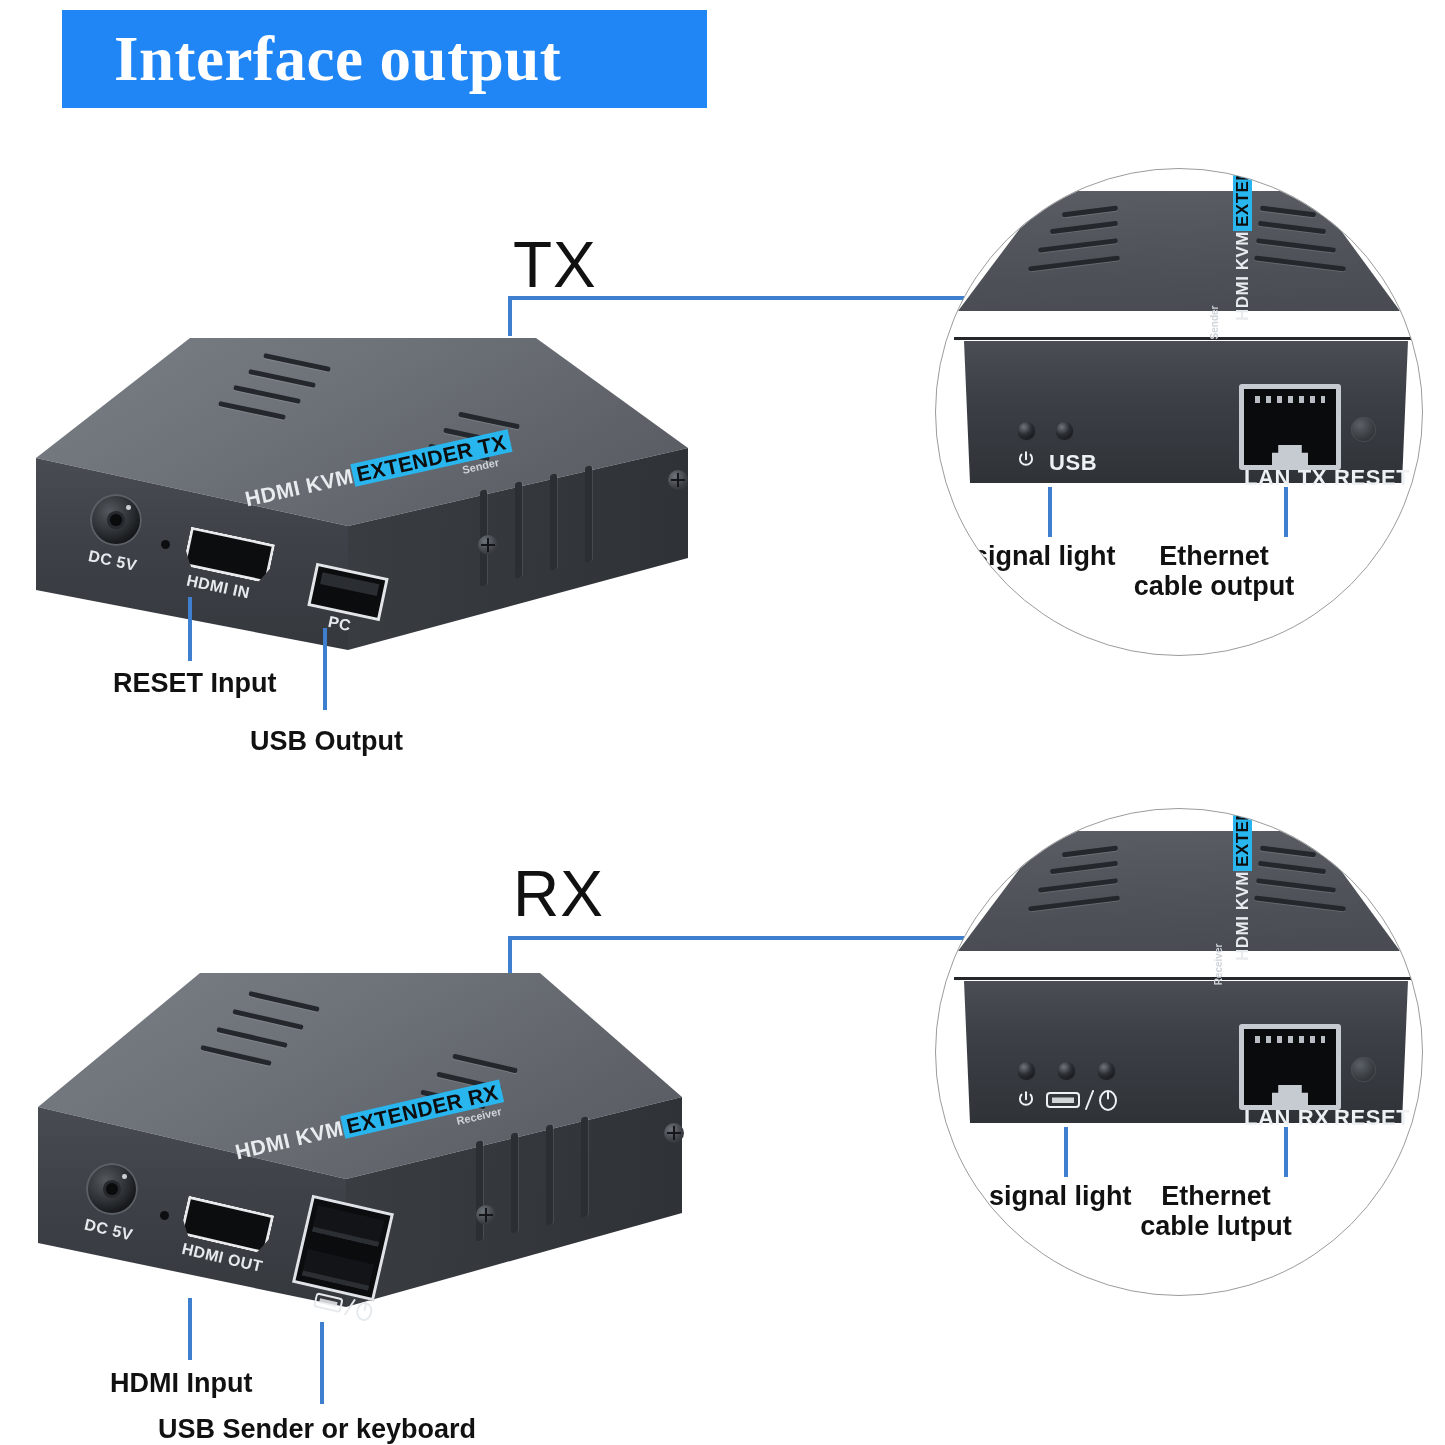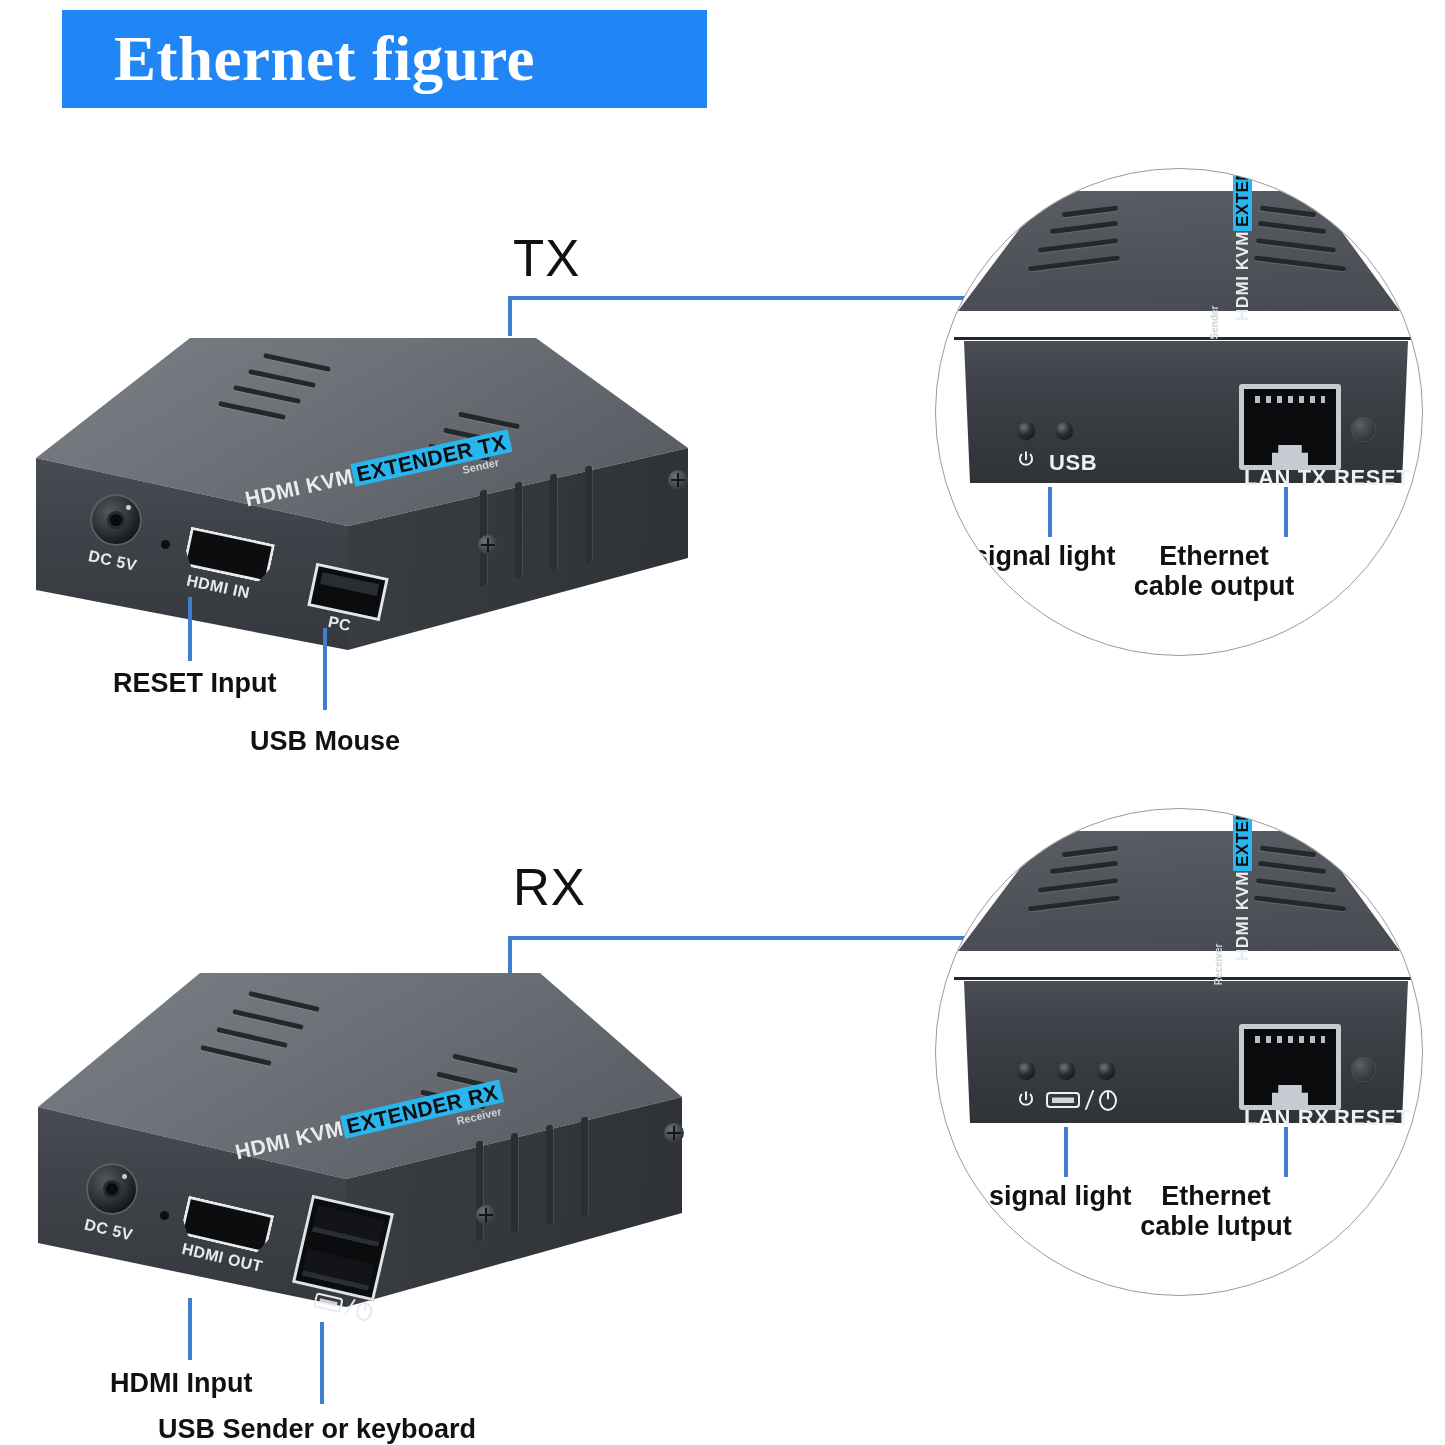--- a/index.html
+++ b/index.html
@@ -6,21 +6,21 @@
   body{width:1445px;height:1445px;position:relative;overflow:hidden;
        font-family:"Liberation Sans",sans-serif;-webkit-font-smoothing:antialiased;}
 
   
   #title-banner{position:absolute;left:62px;top:10px;width:645px;height:98px;
      background:#2186f5;display:flex;align-items:center;}
   #title-text{color:#fff;font-family:"Liberation Serif",serif;font-weight:bold;
      font-size:63px;letter-spacing:.5px;padding-left:52px;line-height:1;}
 
   
-  .sec-label{position:absolute;color:#111;font-size:51px;font-weight:400;
+  .sec-label{position:absolute;color:#111;font-size:64px;font-weight:400;
      letter-spacing:1px;line-height:1;}
   .lead{position:absolute;background:#3f7fd0;}
   .lead.v{width:4px;}
   .lead.h{height:4px;}
   .callout{position:absolute;color:#111;font-size:27px;font-weight:bold;
      line-height:1.12;white-space:pre-line;}
 
   
   .circle{position:absolute;width:486px;height:486px;border-radius:50%;
      border:1.6px solid #9b9b9b;background:#fff;overflow:hidden;}
@@ -80,21 +80,21 @@
   .rbtn{position:absolute;border-radius:50%;
      background:radial-gradient(circle at 36% 32%,#5c6167 0%,#3a3e43 55%,#24272b 100%);
      box-shadow:inset 0 0 0 1px #4a4e54;}
   .cu-lab{position:absolute;color:#eef1f3;font-weight:bold;font-size:22px;letter-spacing:.6px;white-space:nowrap;}
   .ico{position:absolute;color:#eef1f3;}
 </style>
 </head>
 <body>
 
 <div id="title-banner">
-  <div id="title-text">Ethernet figure</div>
+  <div id="title-text">Interface output</div>
 </div>
 
 <div>
 
   <div class="sec-label" style="left:513px;top:233px;">TX</div>
 
   <div class="lead h" style="left:508px;top:296px;width:465px;"></div>
   <div class="lead v" style="left:508px;top:296px;height:40px;"></div>
 
   <div class="device" style="left:28px;top:330px;width:660px;height:340px;">
@@ -141,21 +141,21 @@
     <div class="plabel" style="left:300px;top:285px;font-size:16px;transform:rotate(12deg);">PC</div>
 
     <div class="screw" style="left:450px;top:205px;width:20px;height:20px;"></div>
     <div class="screw" style="left:640px;top:140px;width:20px;height:20px;"></div>
   </div>
 
   <div class="lead v" style="left:188px;top:597px;height:64px;"></div>
   <div class="callout" style="left:113px;top:668px;">RESET Input</div>
 
   <div class="lead v" style="left:323px;top:628px;height:82px;"></div>
-  <div class="callout" style="left:250px;top:726px;">USB  Mouse</div>
+  <div class="callout" style="left:250px;top:726px;">USB  Output</div>
 
   <div class="circle" style="left:935px;top:168px;">
 
     <div class="cu-top" style="left:-6px;top:22px;width:500px;height:150px;
                 clip-path:polygon(118px 0px, 382px 0px, 470px 120px, 28px 120px);"></div>
     <div class="cu-edge" style="left:18px;top:168px;width:462px;"></div>
 
     <div class="cu-face" style="left:14px;top:172px;width:470px;height:142px;
                 clip-path:polygon(14px 0, 458px 0, 452px 142px, 20px 142px);"></div>
 

